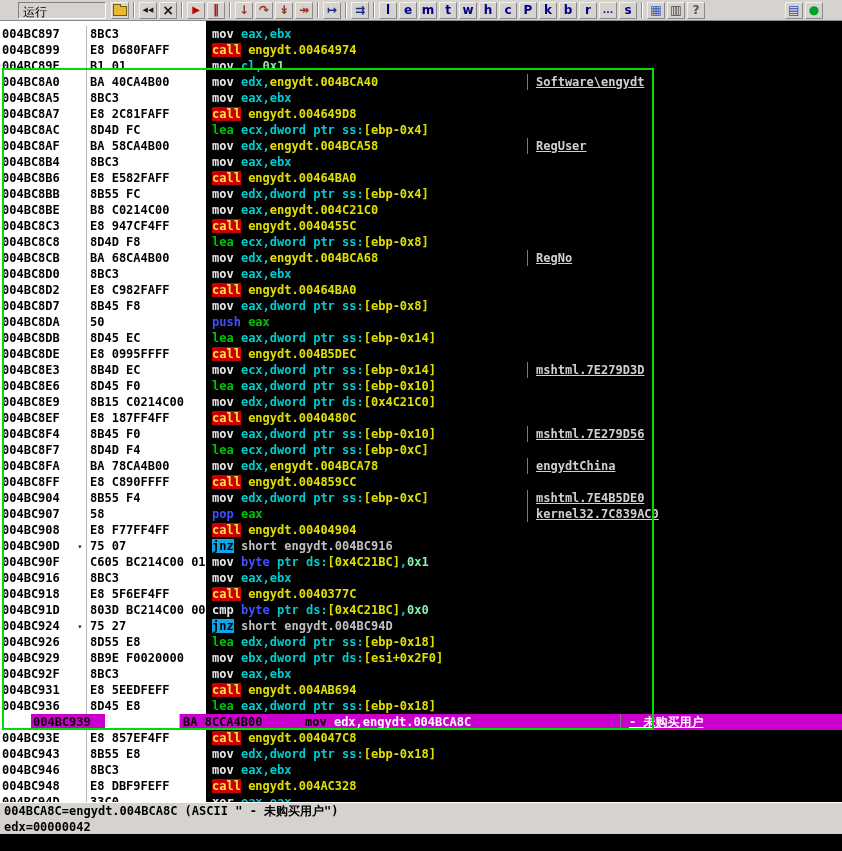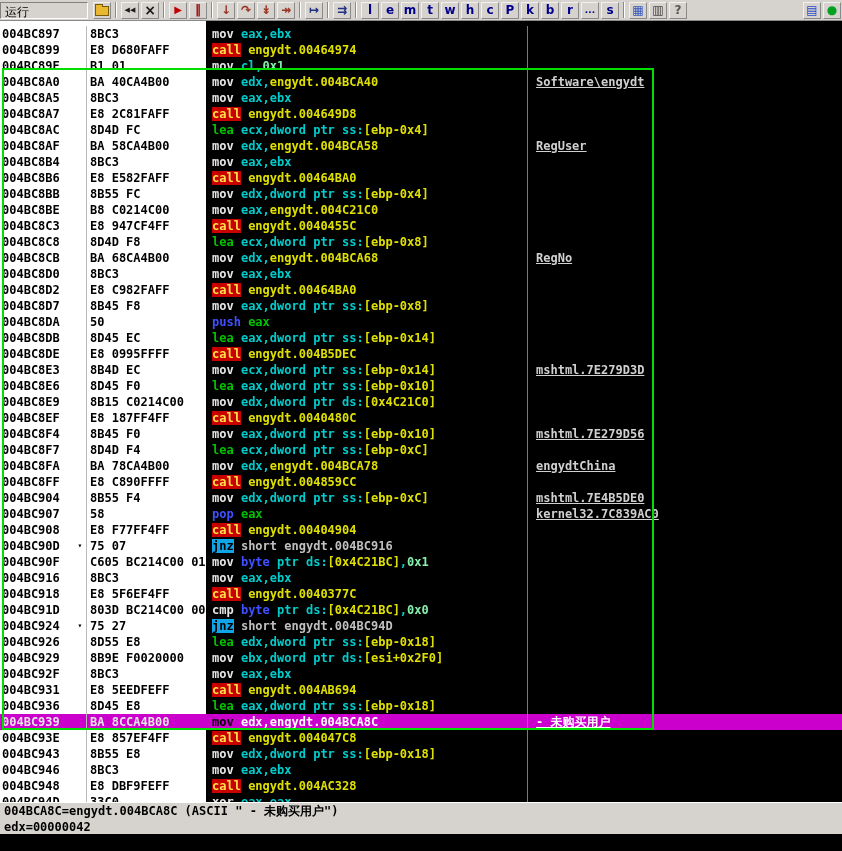--- a/index.html
+++ b/index.html
@@ -3,21 +3,21 @@
 <meta charset="utf-8">
 <style>
   html,body{margin:0;padding:0;}
   body{
     width:842px;height:851px;overflow:hidden;background:#000;
     font-family:"DejaVu Sans Mono","Liberation Mono",monospace;
   }
   
   .toolbar{
     height:21px;background:#D6D3CE;display:flex;align-items:center;
-    padding:0 0;box-sizing:border-box;border-bottom:1px solid #8a8a8a;
+    padding:0 18px;box-sizing:border-box;border-bottom:1px solid #8a8a8a;
   }
   .status{
     width:88px;height:17px;box-sizing:border-box;margin-right:4px;
     border:1px solid;border-color:#808080 #FFFFFF #FFFFFF #808080;
     font:12px "Liberation Sans",sans-serif;color:#000;
     padding:1px 4px;background:#D6D3CE;white-space:nowrap;overflow:hidden;
   }
   .tb-groups{display:flex;align-items:center;}
   .tb-right{margin-left:auto;display:flex;align-items:center;}
   .tbtn{
@@ -27,27 +27,27 @@
     cursor:default;
   }
   .glyph{font-family:"DejaVu Sans",sans-serif;font-weight:bold;line-height:1;}
   .tsep{width:0;height:16px;margin:0 3px;border-left:1px solid #8a8a8a;border-right:1px solid #FFFFFF;}
   .folder-icon{width:12px;height:8px;background:#E8B830;border:1px solid #7A5C00;position:relative;display:inline-block;margin-top:2px;}
   .folder-icon::before{content:"";position:absolute;left:-1px;top:-3px;width:6px;height:2px;background:#E8B830;border:1px solid #7A5C00;border-bottom:none;}
   
   .disasm{position:relative;height:781px;background:#000;overflow:hidden;}
   .disasm::before{content:"";position:absolute;left:0;top:0;width:206px;height:100%;background:#FFFFFF;}
   #rows{position:absolute;left:0;top:5px;width:842px;}
-  .row{display:flex;height:16px;line-height:16px;font-size:12px;font-weight:bold;white-space:pre;}
+  .row{display:flex;height:16px;line-height:16px;font-size:12px;font-weight:bold;white-space:pre;align-items:center;}
   .addr{width:74px;box-sizing:border-box;padding-left:2px;background:#FFFFFF;color:#000;}
   .marker{width:12px;box-sizing:border-box;background:#FFFFFF;color:#000;font-size:8px;text-align:center;line-height:15px;}
   .hex{width:120px;box-sizing:border-box;border-left:1px solid #B8B8B8;padding-left:3px;background:#FFFFFF;color:#000;overflow:hidden;}
   .ins{width:321px;box-sizing:border-box;padding-left:6px;background:#000;overflow:hidden;}
   .comment{flex:1;box-sizing:border-box;border-left:1px solid #7a7a7a;padding-left:8px;background:#000;color:#D0D0D0;overflow:hidden;text-decoration:underline;}
-  .row.sel .addr,.row.sel .marker,.row.sel .hex{background:var(--sel);color:#e5e5e5;}
+  .row.sel .addr,.row.sel .marker,.row.sel .hex{background:var(--sel);color:#000000;margin-left:31px;}
   .row.sel .ins,.row.sel .comment{background:var(--sel);}
   .row.sel .comment{color:#FFFFFF;}
   .green-box{
     position:absolute;left:2px;top:47px;width:652px;height:662px;
     border:2px solid #00DD00;box-sizing:border-box;pointer-events:none;
   }
   
   .infopane{height:32px;background:#D6D3CE;border-top:1px solid #FFFFFF;box-sizing:border-box;}
   .info-line{height:16px;line-height:16px;padding-left:4px;font-size:12px;font-weight:bold;color:#000;white-space:pre;overflow:hidden;}
   .bottom-strip{height:17px;background:#000;}

